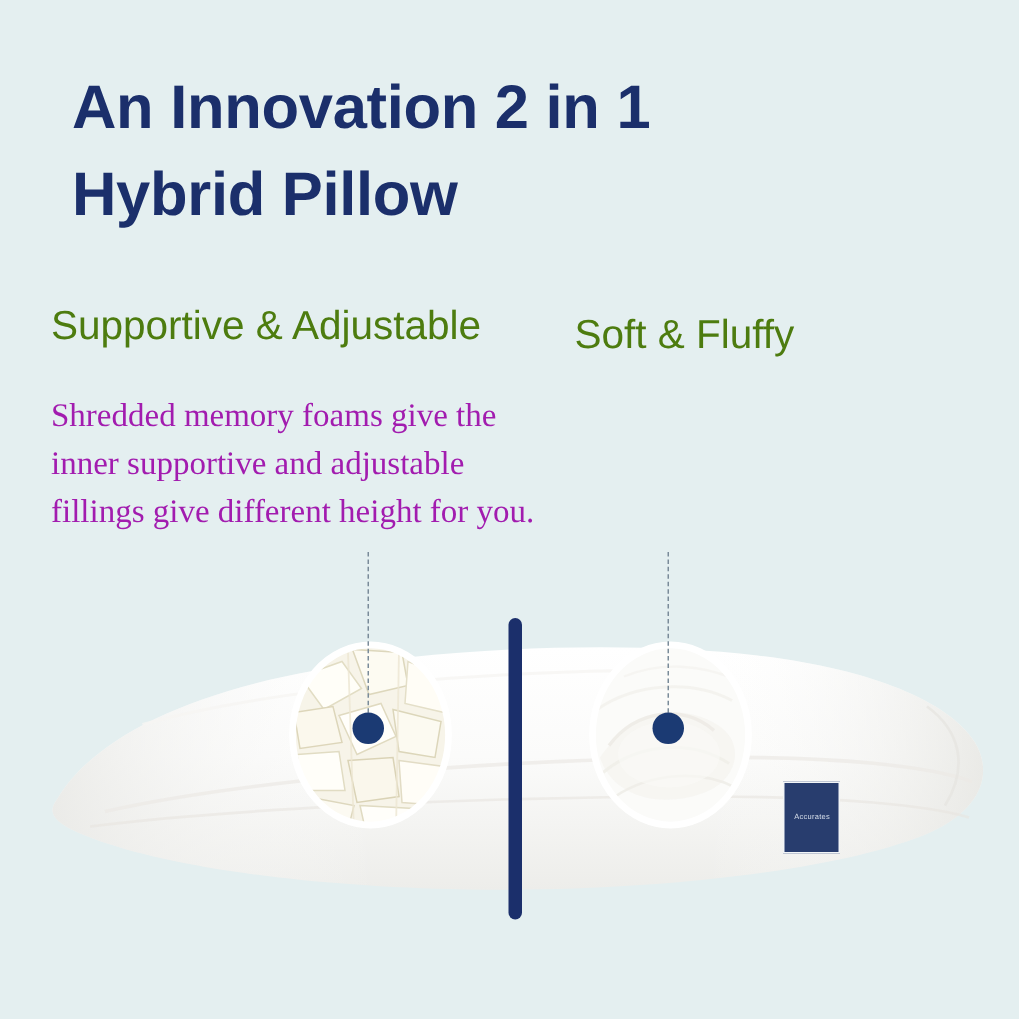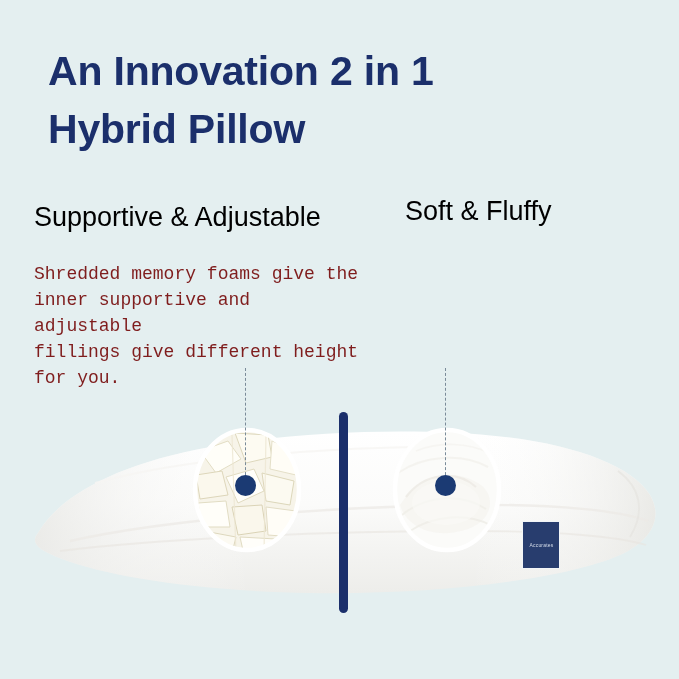--- a/index.html
+++ b/index.html
@@ -34,36 +34,36 @@
     line-height: 1.42;
     letter-spacing: -0.2px;
     white-space: pre-line;
   }
 
   
   .col {
     position: absolute;
   }
   .col-left  { left: 34px;  top: 202px; width: 330px; }
-  .col-right { left: 383px; top: 196px; width: 272px; margin-left: 22px; }
+  .col-right { left: 383px; top: 208px; width: 272px; }
 
   .col-heading {
-    color: #000000;
+    color: #4d7c0f;
     font-family: "Liberation Sans", sans-serif;
     font-weight: normal;
     font-size: 27px;
     line-height: 1.15;
     margin: 0 0 28px 0;
     white-space: nowrap;
   }
 
   .col-body {
-    color: #7f1d1d;
-    font-family: Liberation Mono, monospace;
-    font-size: 18px;
+    color: #a21caf;
+    font-family: Liberation Serif, serif;
+    font-size: 22px;
     line-height: 1.45;
     margin: 0;
     white-space: pre-line;
   }
 
   
   #pillow-scene {
     position: absolute;
     left: 0;
     top: 355px;

